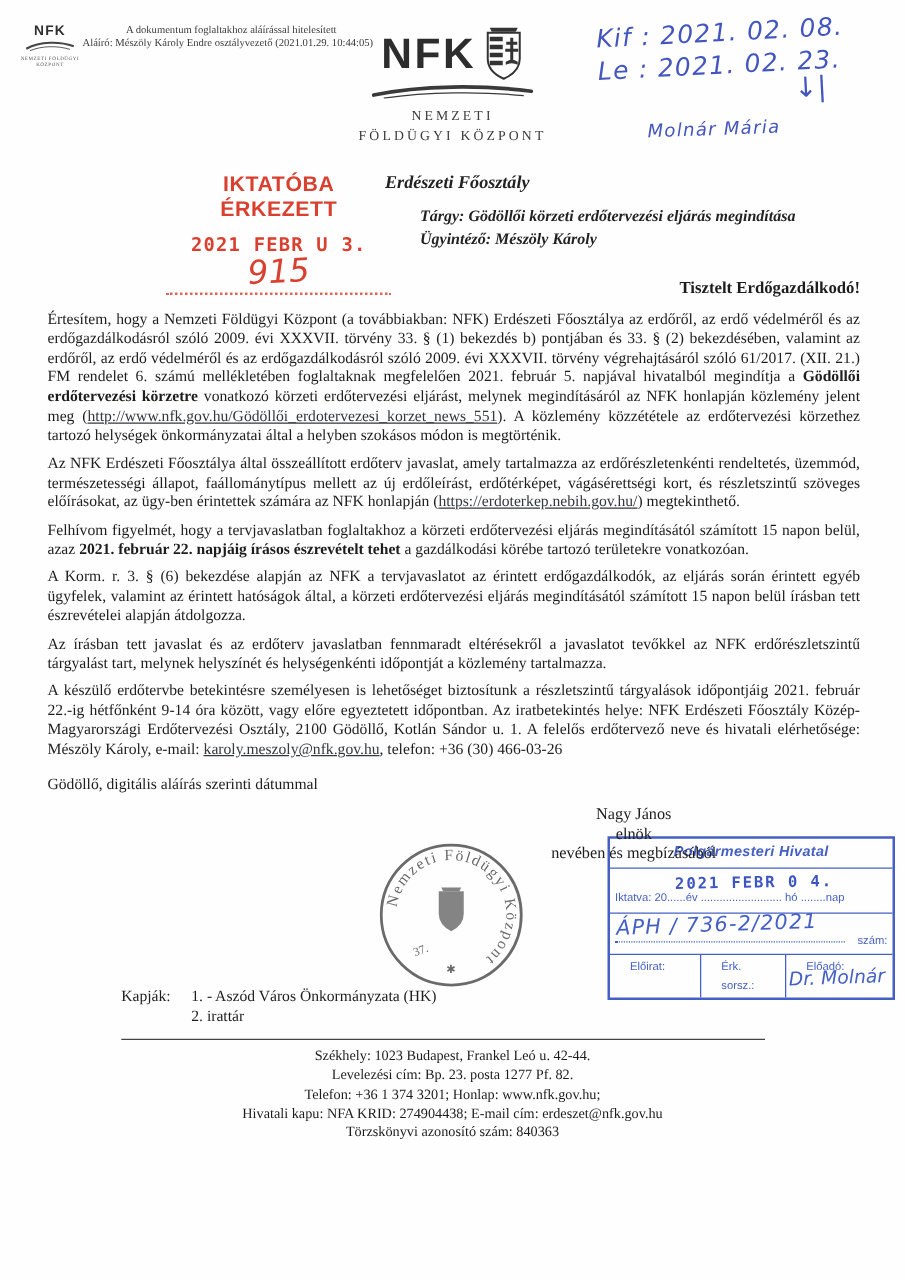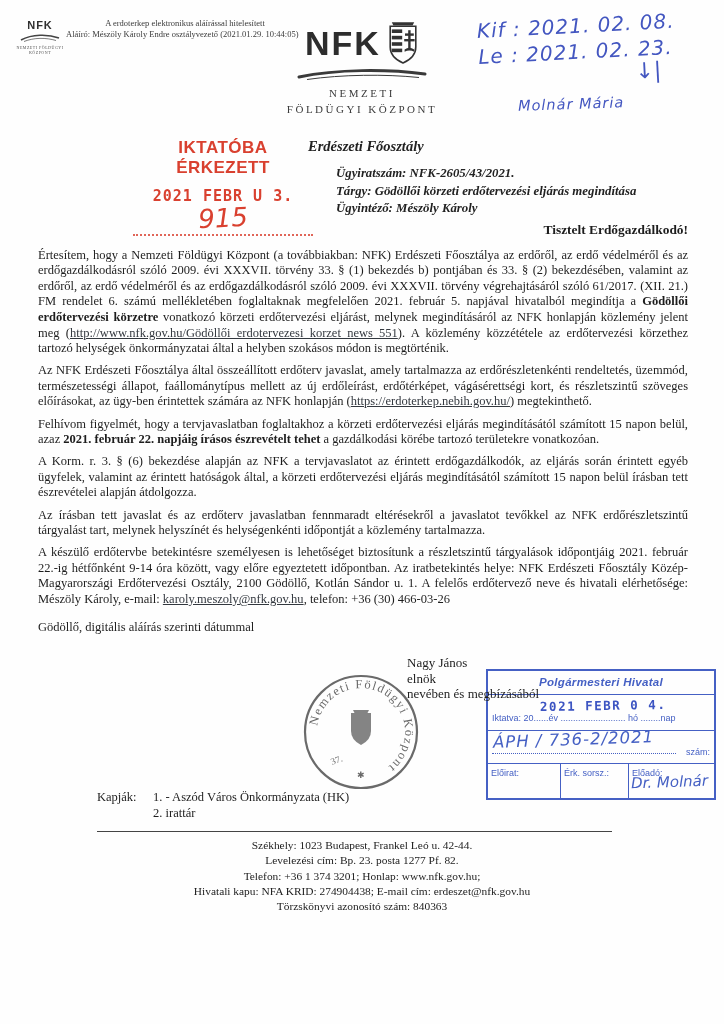--- a/index.html
+++ b/index.html
@@ -43,36 +43,36 @@
   .hdr-line{font-size:12.8px; line-height:17.5px; margin-left:28px;}
   
   .letter{margin:0 36px 0 38px; font-size:12.5px; line-height:15.6px; text-align:justify; color:var(--text);}
   .salutation{text-align:right; font-weight:bold; font-size:13.4px; margin:0 0 10px;}
   .para{margin:0 0 6.5px;}
   .seg-b{font-weight:bold;}
   .seg-u{text-decoration:underline; color:#33383f;}
   .dateline{margin-top:12px; text-align:left;}
   
   .sigzone{position:relative; height:142px; margin-top:8px;}
-  .sigblock{position:absolute; left:369px; top:12px; width:200px; font-size:13px; line-height:15.5px; z-index:3;}
+  .sigblock{position:absolute; left:369px; top:0; width:200px; text-align:center; font-size:13px; line-height:15.5px; z-index:3;}
   .roundstamp{position:absolute; left:260px; top:26px; z-index:2; opacity:.9;}
   .bluebox{position:absolute; left:448px; top:26px; width:230px; border:2px solid var(--stamp-blue);
     color:var(--stamp-blue); font-family:"Liberation Sans",sans-serif; z-index:1; background:rgba(255,255,255,.0);}
   .bb-title{font-weight:bold; font-size:11.5px; text-align:center; letter-spacing:.3px; padding:4px 4px 3px; border-bottom:1px solid var(--stamp-blue);font-style:italic;}
   .bb-iktatva{position:relative; height:36px; border-bottom:1px solid var(--stamp-blue);}
   .bb-iktatva-base{position:absolute; left:4px; right:2px; bottom:3px; font-size:9px; white-space:nowrap; overflow:hidden;}
   .bb-datestamp{position:absolute; left:52px; top:3px; font-size:12.5px; font-weight:bold; letter-spacing:1.5px;
     font-family:"DejaVu Sans Mono",monospace; transform:rotate(-1deg); color:#3d55c2;}
   .bb-szam{position:relative; height:33px; border-bottom:1px solid var(--stamp-blue);}
   .bb-hw-num{position:absolute; left:5px; top:1px; font-family:"DejaVu Sans",sans-serif; font-style:italic;
     font-size:16.5px; letter-spacing:1px; transform:rotate(-2deg); white-space:nowrap;}
   .bb-szam-label{position:absolute; right:4px; bottom:2px; font-size:9px;}
   .bb-szam-dots{position:absolute; left:4px; right:38px; bottom:9px; border-bottom:1px dotted var(--stamp-blue);}
   .bb-bottom{display:flex; height:34px;}
-  .bb-cell{font-size:9px; padding:2px 3px; position:relative;}
+  .bb-cell{font-size:9px; padding:2px 16px; position:relative;}
   .bb-cell1{flex:0 0 72px;}
   .bb-cell2{flex:0 0 68px; border-left:1px solid var(--stamp-blue);}
   .bb-cell3{flex:1; border-left:1px solid var(--stamp-blue);}
   .bb-hw-name{position:absolute; left:2px; top:11px; font-family:"DejaVu Sans",sans-serif; font-style:italic;
     font-size:15px; transform:rotate(-2deg); white-space:nowrap;}
   
   .kapjak{margin:4px 36px 0 97px; font-size:12.5px; line-height:16px; display:flex;}
   .kapjak-label{flex:0 0 56px;}
   .footer-hr{border:0; border-top:1.5px solid #444; margin:10px 112px 6px 97px;}
   .footer{ text-align:center; font-size:11.4px; line-height:15.2px; color:#1c1c1c;}
@@ -86,21 +86,21 @@
     <div class="esign-row">
       <div class="esign-logo">
         <span class="nfk-sm">NFK</span>
         <svg width="40" height="10" viewBox="0 0 40 10" aria-hidden="true">
           <path d="M1,8 C12,2 28,2 39,6" stroke="#444" stroke-width="1.6" fill="none"></path>
           <path d="M4,9.5 C14,5.5 26,5.5 36,8.5" stroke="#444" stroke-width=".7" fill="none"></path>
         </svg>
         <div class="esign-caption">NEMZETI FÖLDÜGYI KÖZPONT</div>
       </div>
       <div class="esign-lines">
-        <div class="esign-line1">A erdoterkep elektronikus aláírással hitelesített</div>
+        <div class="esign-line1">A dokumentum foglaltakhoz aláírással hitelesített</div>
         <div class="esign-line2">Aláíró: Mészöly Károly Endre osztályvezető (2021.01.29. 10:44:05)</div>
       </div>
     </div>
   </div>
 
   <div class="nfklogo">
     <div class="nfklogo-row">
       <span class="nfk-big">NFK</span>
       <svg width="32" height="46" viewBox="0 0 40 56" aria-hidden="true">
         <path d="M6,2 h28 l-2,4 h-24 z" fill="#333"></path>
@@ -134,21 +134,20 @@
 
   <div class="redstamp">
     <div class="redstamp-title">IKTATÓBA ÉRKEZETT</div>
     <div class="redstamp-date">2021 FEBR U 3.</div>
     <div class="redstamp-num">915</div>
     <div class="redstamp-dots"></div>
   </div>
 
   <div class="hdr">
     <div class="hdr-dept">Erdészeti Főosztály</div>
-    <div class="hdr-line">Ügyiratszám: NFK-2605/43/2021.</div>
     <div class="hdr-line">Tárgy: Gödöllői körzeti erdőtervezési eljárás megindítása</div>
     <div class="hdr-line">Ügyintéző: Mészöly Károly</div>
   </div>
 </div>
 
 <div class="letter">
   <div class="salutation">Tisztelt Erdőgazdálkodó!</div>
 
   <div>
       <p class="para"><span>Értesítem, hogy a Nemzeti Földügyi Központ (a továbbiakban: NFK) Erdészeti Főosztálya az erdőről, az erdő védelméről és az erdőgazdálkodásról szóló 2009. évi XXXVII. törvény 33. § (1) bekezdés b) pontjában és 33. § (2) bekezdésében, valamint az erdőről, az erdő védelméről és az erdőgazdálkodásról szóló 2009. évi XXXVII. törvény végrehajtásáról szóló 61/2017. (XII. 21.) FM rendelet 6. számú mellékletében foglaltaknak megfelelően 2021. február 5. napjával hivatalból megindítja a </span><span class="seg-b">Gödöllői erdőtervezési körzetre</span><span> vonatkozó körzeti erdőtervezési eljárást, melynek megindításáról az NFK honlapján közlemény jelent meg (</span><span class="seg-u">http://www.nfk.gov.hu/Gödöllői_erdotervezesi_korzet_news_551</span><span>). A közlemény közzététele az erdőtervezési körzethez tartozó helységek önkormányzatai által a helyben szokásos módon is megtörténik.</span></p>

